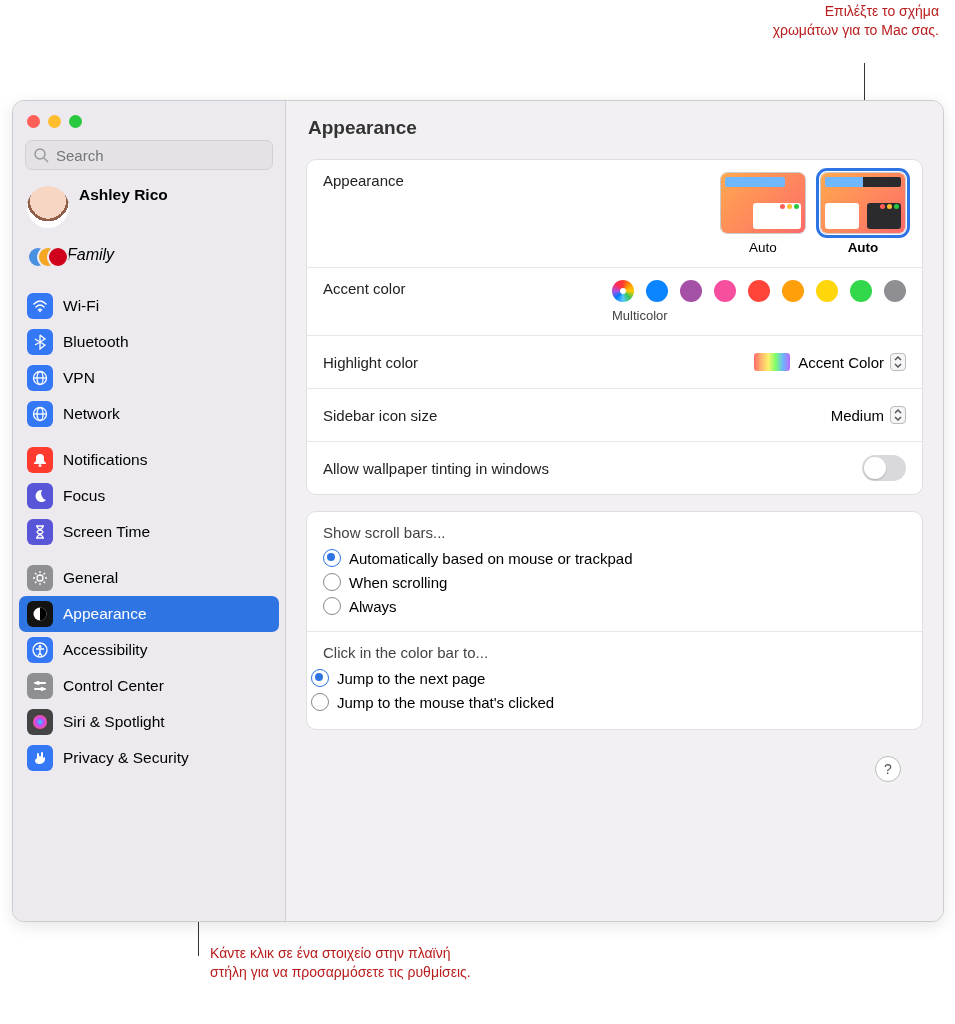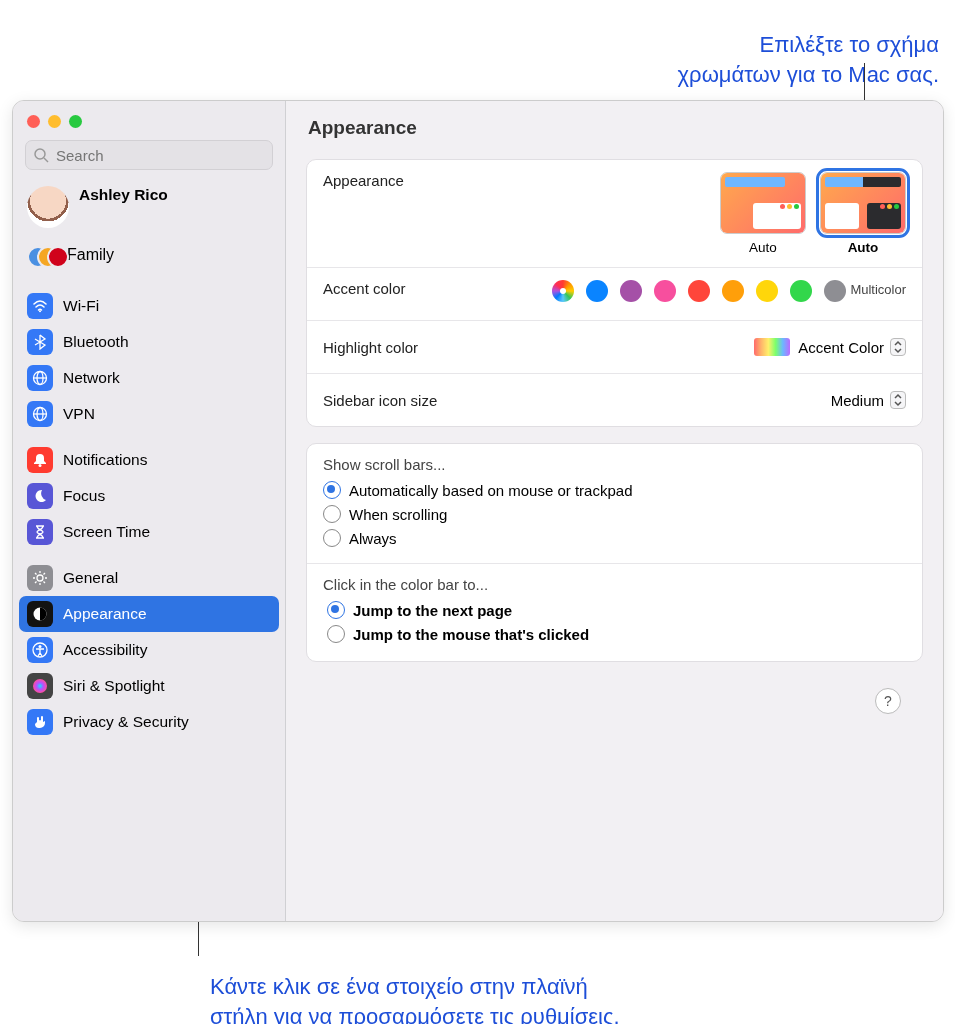--- a/index.html
+++ b/index.html
@@ -7,24 +7,23 @@
     padding: 0;
     font-family: -apple-system, "Helvetica Neue", Arial, sans-serif;
     background: #fff;
     color: #000;
     width: 955px;
     height: 1024px;
     font-size: 16px;
   }
   .callout {
     position: absolute;
-    font-size: 22px;
+    font-size: 14px;
     line-height: 1.35;
-    color: #1d4ed8;
-    margin-top: 28px;
+    color: #b91c1c;
   }
   .callout-line {
     position: absolute;
     background: #333;
   }
   .window {
     position: absolute;
     left: 12px;
     top: 100px;
     width: 930px;
@@ -92,20 +91,21 @@
     background: radial-gradient(circle at 50% 35%, #f7d7c4 0 52%, #925f4b 52% 60%, #fff 60%);
     flex-shrink: 0;
   }
   .account-name { font-weight: 600; font-size: 15.5px; }
   .account-sub  { font-size: 12.5px; color: #555; line-height: 1.25; }
   .family {
     display: flex;
     align-items: center;
     gap: 6px;
     padding: 8px 14px 12px 14px;
+    font-style: italic;
   }
   .family-icon {
     width: 34px; height: 22px; position: relative;
   }
   .family-icon span {
     width: 18px; height: 18px; border-radius: 50%;
     position: absolute; top: 2px;
     border: 2px solid #eceaee;
   }
   .sidebar-section {
@@ -180,21 +180,21 @@
     border: 1px solid #ccc;
     overflow: hidden;
     position: relative;
   }
   .ap-preview.sel { outline: 3px solid #2f74e3; outline-offset: 1px; }
   .ap-opt .ap-caption { font-size: 13.5px; margin-top: 6px; }
   .ap-opt.sel .ap-caption { font-weight: 700; }
   .accent-colors {
     margin-left: auto;
     display: flex;
-    flex-direction: row;
+    flex-direction: column;
     align-items: flex-start;
     gap: 4px;
   }
   .accent-row {
     display: flex;
     gap: 12px;
   }
   .accent-dot {
     width: 22px; height: 22px; border-radius: 50%;
     cursor: pointer;
@@ -317,31 +317,31 @@
               <span>Bluetooth</span>
             </div>
             <div class="sidebar-item">
               <div class="sb-icon" style="background: rgb(52, 120, 246);">
                 <svg width="16" height="16" viewBox="0 0 16 16">
                   <circle cx="8" cy="8" r="6.5" stroke="#fff" fill="none" stroke-width="1.3"></circle>
                   <ellipse cx="8" cy="8" rx="3" ry="6.5" stroke="#fff" fill="none" stroke-width="1.3"></ellipse>
                   <line x1="1.5" y1="8" x2="14.5" y2="8" stroke="#fff" stroke-width="1.3"></line>
                 </svg>
               </div>
-              <span>Network</span>
+              <span>VPN</span>
             </div>
             <div class="sidebar-item">
               <div class="sb-icon" style="background: rgb(52, 120, 246);">
                 <svg width="16" height="16" viewBox="0 0 16 16">
                   <circle cx="8" cy="8" r="6.5" stroke="#fff" fill="none" stroke-width="1.3"></circle>
                   <ellipse cx="8" cy="8" rx="3" ry="6.5" stroke="#fff" fill="none" stroke-width="1.3"></ellipse>
                   <line x1="1.5" y1="8" x2="14.5" y2="8" stroke="#fff" stroke-width="1.3"></line>
                 </svg>
               </div>
-              <span>VPN</span>
+              <span>Network</span>
             </div>
           </div>
           <div class="sidebar-section">
             <div class="sidebar-item">
               <div class="sb-icon" style="background: rgb(255, 59, 48);">
                 <svg width="16" height="16" viewBox="0 0 16 16">
                   <path d="M8 2a4 4 0 0 0-4 4v3l-2 2v1h12v-1l-2-2V6a4 4 0 0 0-4-4z" fill="#fff"></path>
                   <circle cx="8" cy="13.5" r="1.5" fill="#fff"></circle>
                 </svg>
               </div>
@@ -385,20 +385,31 @@
             </div>
             <div class="sidebar-item">
               <div class="sb-icon" style="background: rgb(52, 120, 246);">
                 <svg width="16" height="16" viewBox="0 0 16 16">
                   <circle cx="8" cy="8" r="7" fill="none" stroke="#fff" stroke-width="1.3"></circle>
                   <circle cx="8" cy="4.5" r="1.5" fill="#fff"></circle>
                   <path d="M4 7h8M8 7v4m-2 3 2-3 2 3" stroke="#fff" stroke-width="1.3" fill="none"></path>
                 </svg>
               </div>
               <span>Accessibility</span>
+            </div>
+            <div class="sidebar-item">
+              <div class="sb-icon" style="background: rgb(142, 142, 147);">
+                <svg width="16" height="16" viewBox="0 0 16 16">
+                  <rect x="2" y="4" width="12" height="2" rx="1" fill="#fff"></rect>
+                  <rect x="2" y="10" width="12" height="2" rx="1" fill="#fff"></rect>
+                  <circle cx="6" cy="5" r="2" fill="#fff"></circle>
+                  <circle cx="10" cy="11" r="2" fill="#fff"></circle>
+                </svg>
+              </div>
+              <span>Control Center</span>
             </div>
             <div class="sidebar-item">
               <div class="sb-icon" style="background: rgb(68, 68, 68);">
                 <svg width="16" height="16" viewBox="0 0 16 16">
                   <circle cx="8" cy="8" r="7" fill="url(#g)"></circle>
                   <defs>
                     <radialGradient id="g">
                       <stop offset="0" stop-color="#18e0ff"></stop>
                       <stop offset=".5" stop-color="#b84fff"></stop>
                       <stop offset="1" stop-color="#ff4f9b"></stop>
@@ -505,20 +516,26 @@
               <span>Medium</span>
               <span class="chev">
                 <svg width="14" height="16" viewBox="0 0 14 16">
                     <path d="M4 6l3-3 3 3M4 10l3 3 3-3" stroke="#555" fill="none" stroke-width="1.5"></path>
                   </svg>
               </span>
             </div>
           </div>
         </div>
 
+        <div class="row">
+          <div class="row-label">Allow wallpaper tinting in windows</div>
+          <div class="row-control">
+            <div class="toggle"></div>
+          </div>
+        </div>
       </div>
 
       <div class="panel">
         <div class="section-heading">Show scroll bars...</div>
         <div style="padding:0 16px 12px 16px; border-bottom:1px solid #e7e6e9;">
           <div class="radio-group" id="scrollbars-group">
               <label>
                 <span class="radio sel"></span>
                 <span>Automatically based on mouse or trackpad</span>
               </label>
@@ -526,21 +543,21 @@
                 <span class="radio"></span>
                 <span>When scrolling</span>
               </label>
               <label>
                 <span class="radio"></span>
                 <span>Always</span>
               </label>
             </div>
         </div>
         <div class="section-heading">Click in the color bar to...</div>
-        <div style="padding:0 16px 14px 20px;font-weight:bold;">
+        <div style="padding:0 16px 14px 4px;">
           <div class="radio-group" id="click-group">
               <label>
                 <span class="radio sel"></span>
                 <span>Jump to the next page</span>
               </label>
               <label>
                 <span class="radio"></span>
                 <span>Jump to the mouse that's clicked</span>
               </label>
             </div>

